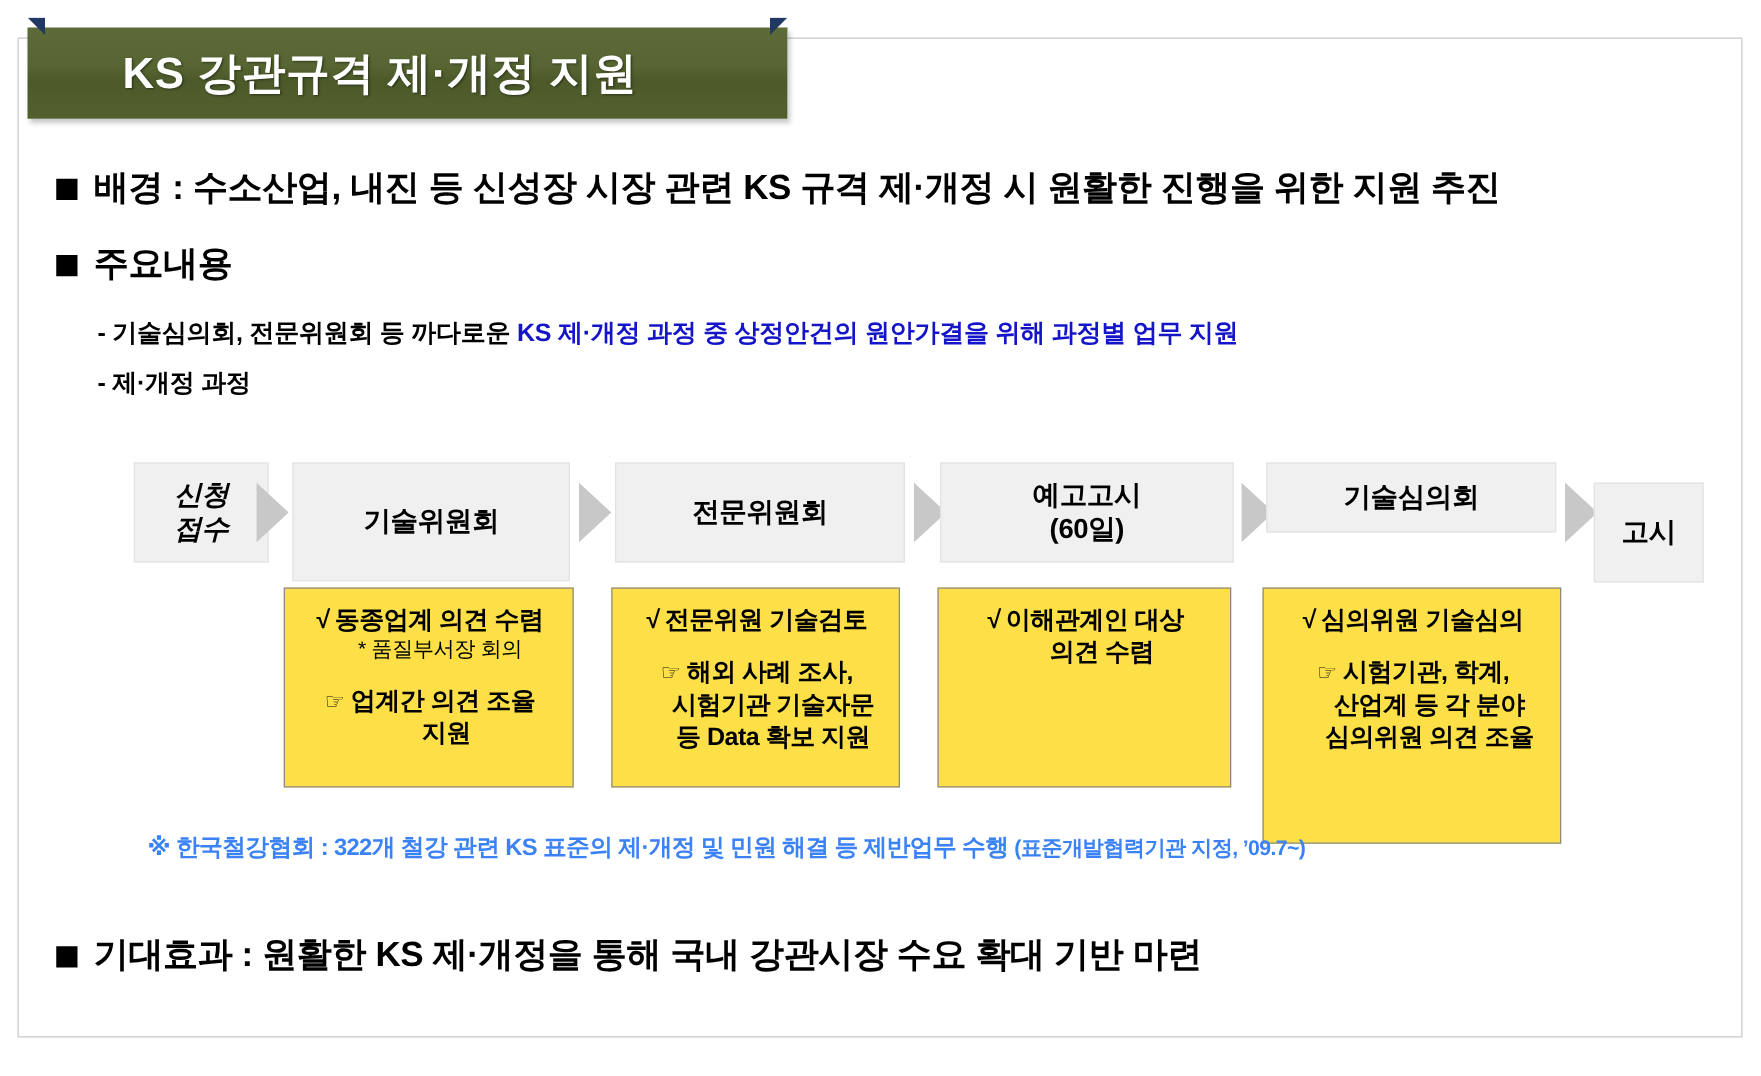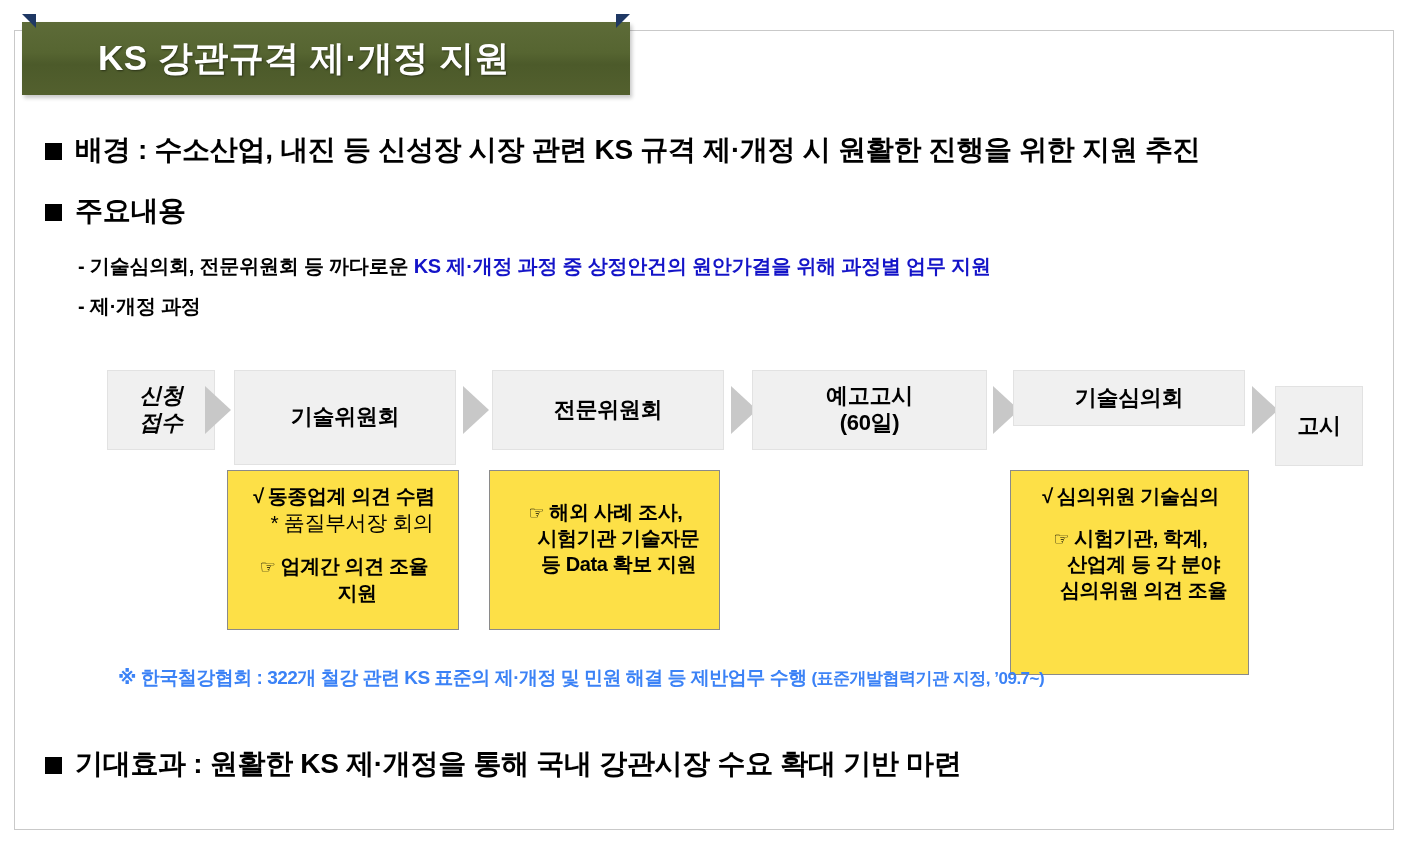--- a/index.html
+++ b/index.html
@@ -151,21 +151,21 @@
   .d-line {
     font-size: 20px;
     font-weight: bold;
     color: #000000;
     line-height: 1.30;
     white-space: nowrap;
     letter-spacing: -0.4px;
   }
   .d-line .mk { margin-right: 4px; }
   .d-sub {
-    font-size: 21px;
+    font-size: 17px;
     font-weight: normal;
     color: #000000;
     padding-left: 16px;
     line-height: 1.35;
     white-space: nowrap;
     letter-spacing: -0.4px;
   }
   .d-gap { height: 16px; }
   .d-indent { padding-left: 26px; }
   .hand {
@@ -264,28 +264,37 @@
     </div>
     <div class="d-sub">* 품질부서장 회의</div>
     <div class="d-gap"></div>
     <div class="d-line">
       <span class="hand">☞</span><span>업계간 의견 조율</span>
     </div>
     <div class="d-line d-indent">지원</div>
   </div>
 
   <div class="detail-box" style="left:489px; top:470px; width:231px; height:160px;">
+    <div class="d-line">
+      <span class="mk">√</span><span>전문위원 기술검토</span>
+    </div>
     <div class="d-gap"></div>
     <div class="d-line">
       <span class="hand">☞</span><span>해외 사례 조사,</span>
     </div>
     <div class="d-line d-indent">시험기관 기술자문</div>
     <div class="d-line d-indent">등 Data 확보 지원</div>
   </div>
 
+  <div class="detail-box" style="left:750px; top:470px; width:235px; height:160px;">
+    <div class="d-line">
+      <span class="mk">√</span><span>이해관계인 대상</span>
+    </div>
+    <div class="d-line d-indent">의견 수렴</div>
+  </div>
 
   <div class="detail-box" style="left:1010px; top:470px; width:239px; height:205px;">
     <div class="d-line">
       <span class="mk">√</span><span>심의위원 기술심의</span>
     </div>
     <div class="d-gap"></div>
     <div class="d-line">
       <span class="hand">☞</span><span>시험기관, 학계,</span>
     </div>
     <div class="d-line d-indent">산업계 등 각 분야</div>

